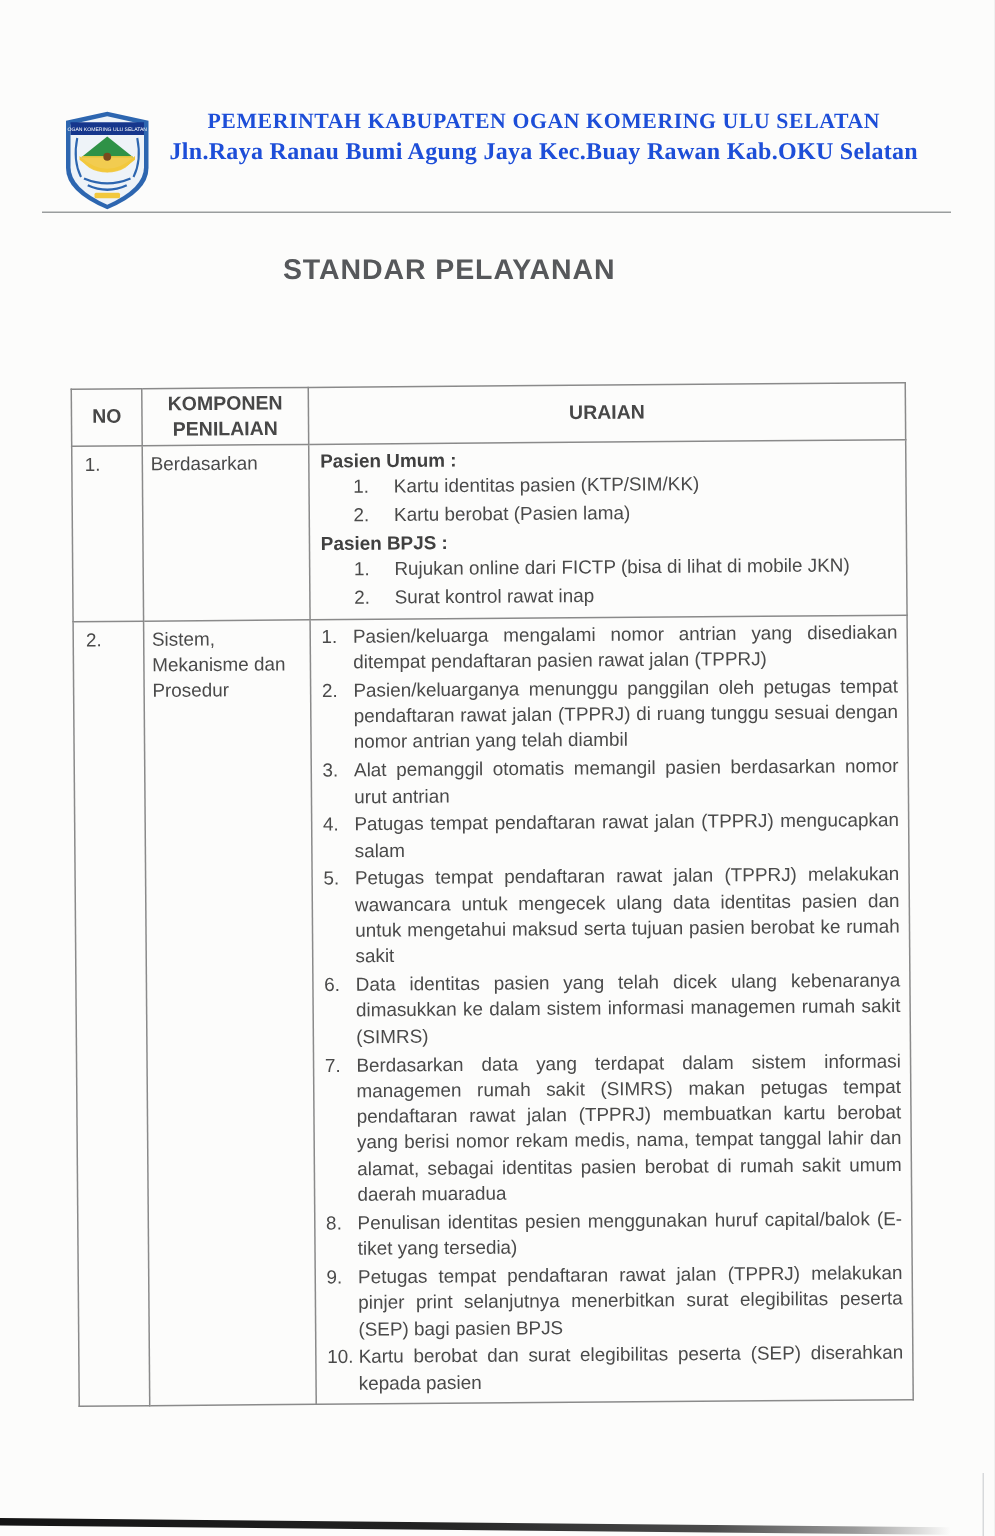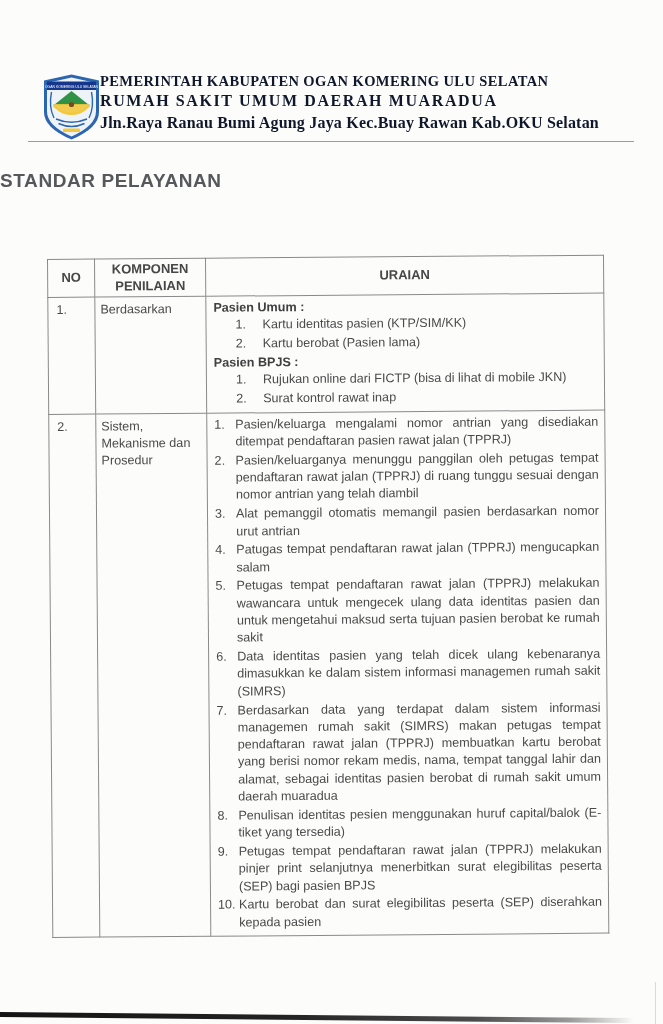--- a/index.html
+++ b/index.html
@@ -9,34 +9,36 @@
     background:#fcfcfb;
     overflow:hidden;
     font-family:"Liberation Sans",sans-serif;
     color:#484848;
   }
   
   .letterhead{position:absolute;top:72px;left:0;width:663px;}
   .logo{position:absolute;left:40px;top:2px;width:63px;height:66px;}
   .lh-text{
     position:absolute;left:100px;top:0;width:525px;
+    text-align:center;
     font-family:"Liberation Serif",serif;
-    color:#0f172a;
+    color:#1d4ed8;
   }
   .lh1{font-size:14.5px;font-weight:bold;letter-spacing:.4px;line-height:18px;}
   .lh2{font-size:16px;font-weight:bold;letter-spacing:1.6px;line-height:20px;margin-top:1px;}
   .lh3{font-size:16px;font-weight:bold;letter-spacing:.2px;line-height:15px;margin-top:4px;}
   .lh4{font-size:12.5px;font-weight:bold;font-style:italic;line-height:14px;text-decoration:underline;}
   .lh-rule{
     position:absolute;top:141px;left:28px;width:606px;height:0;
     border-top:1.6px solid #9a9d9e;
   }
   
   .doc-title{
     position:absolute;top:168px;left:0;width:599px;
+    text-align:center;
     font-size:19px;font-weight:bold;letter-spacing:.6px;
     line-height:25.5px;color:#56585b;
   }
   
   .table-wrap{
     position:absolute;top:259px;left:47px;
     transform:rotate(-0.45deg);
     transform-origin:0 0;
   }
   table{
@@ -104,21 +106,20 @@
         <circle cx="31.5" cy="30.5" r="2.6" fill="#7a4a1e"></circle>
         <path d="M16 45 Q31.5 51.5 47 45" stroke="#2d66b0" stroke-width="1.6" fill="none"></path>
         <path d="M18.5 49.5 Q31.5 55.5 44.5 49.5" stroke="#2d66b0" stroke-width="1.6" fill="none"></path>
         <path d="M11.5 18 Q8.5 33 14 44" stroke="#2d66b0" stroke-width="1.4" fill="none"></path>
         <path d="M51.5 18 Q54.5 33 49 44" stroke="#2d66b0" stroke-width="1.4" fill="none"></path>
         <rect x="23" y="54.5" width="17" height="3.6" rx="1" fill="#f2c83d"></rect>
       </svg>
     </div>
     <div class="lh-text">
       <div class="lh1">PEMERINTAH KABUPATEN OGAN KOMERING ULU SELATAN</div>
-      <div class="lh2">RUMAH SAKIT UMUM DAERAH MUARADUA</div>
       <div class="lh3">Jln.Raya Ranau Bumi Agung Jaya Kec.Buay Rawan Kab.OKU Selatan</div>
     </div>
   </div>
   <div class="lh-rule"></div>
 
   <div class="doc-title">
     <div>STANDAR PELAYANAN</div>
   </div>
 
   <div class="table-wrap">

